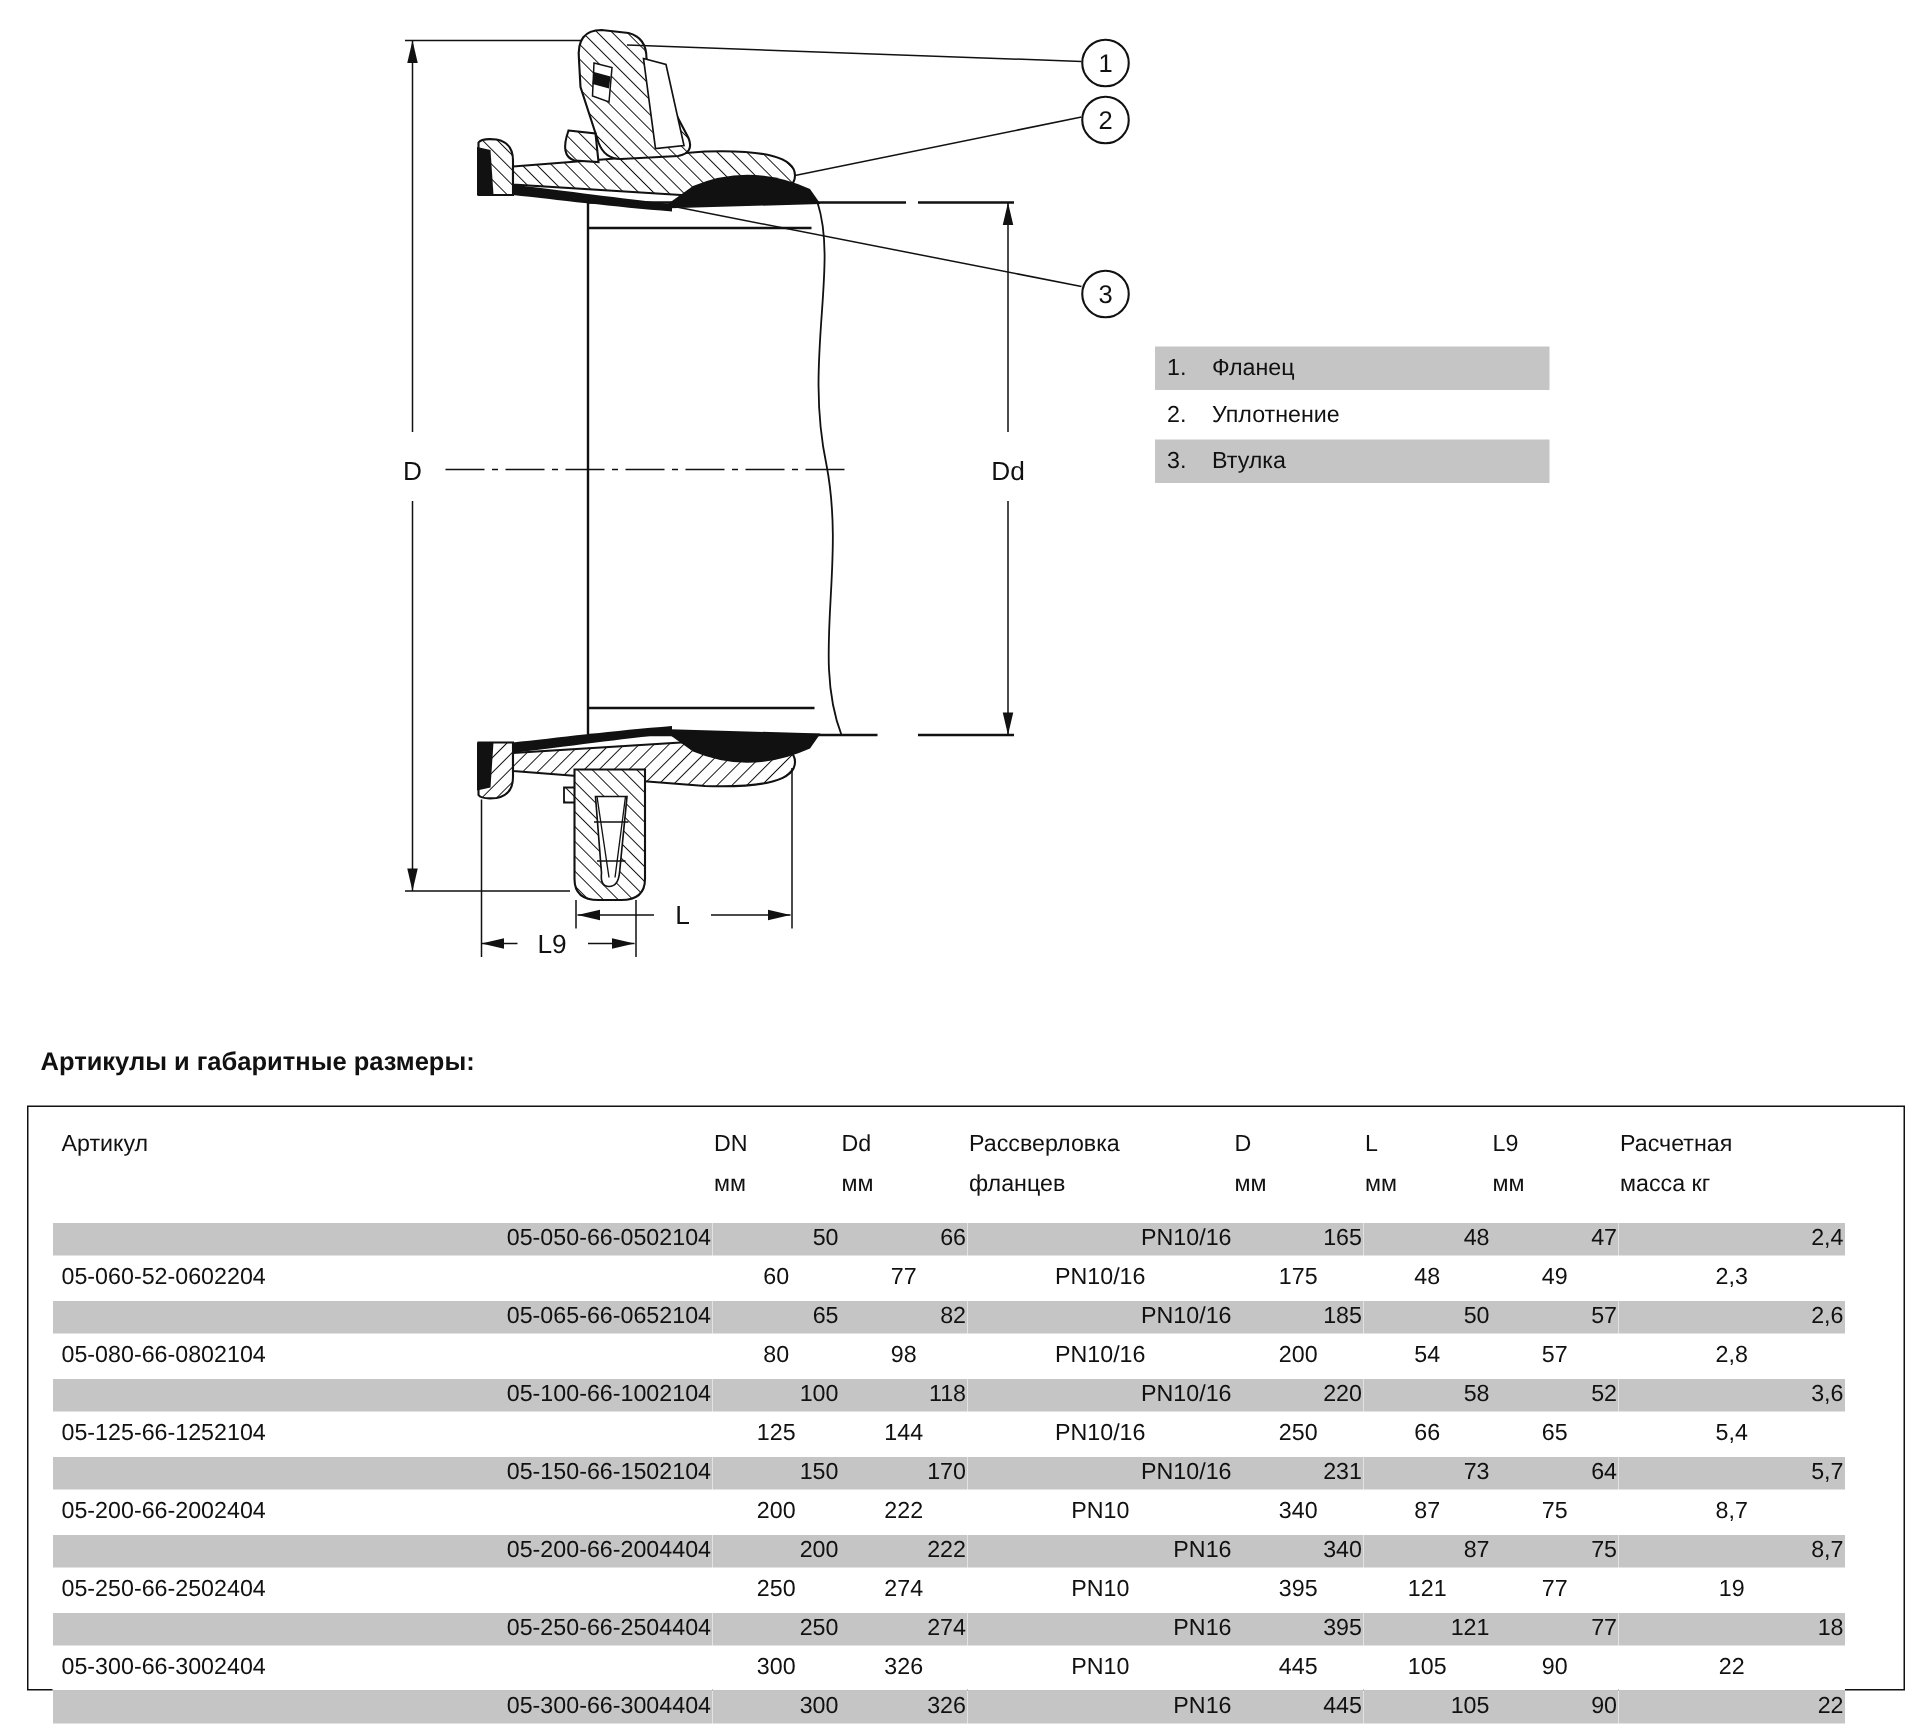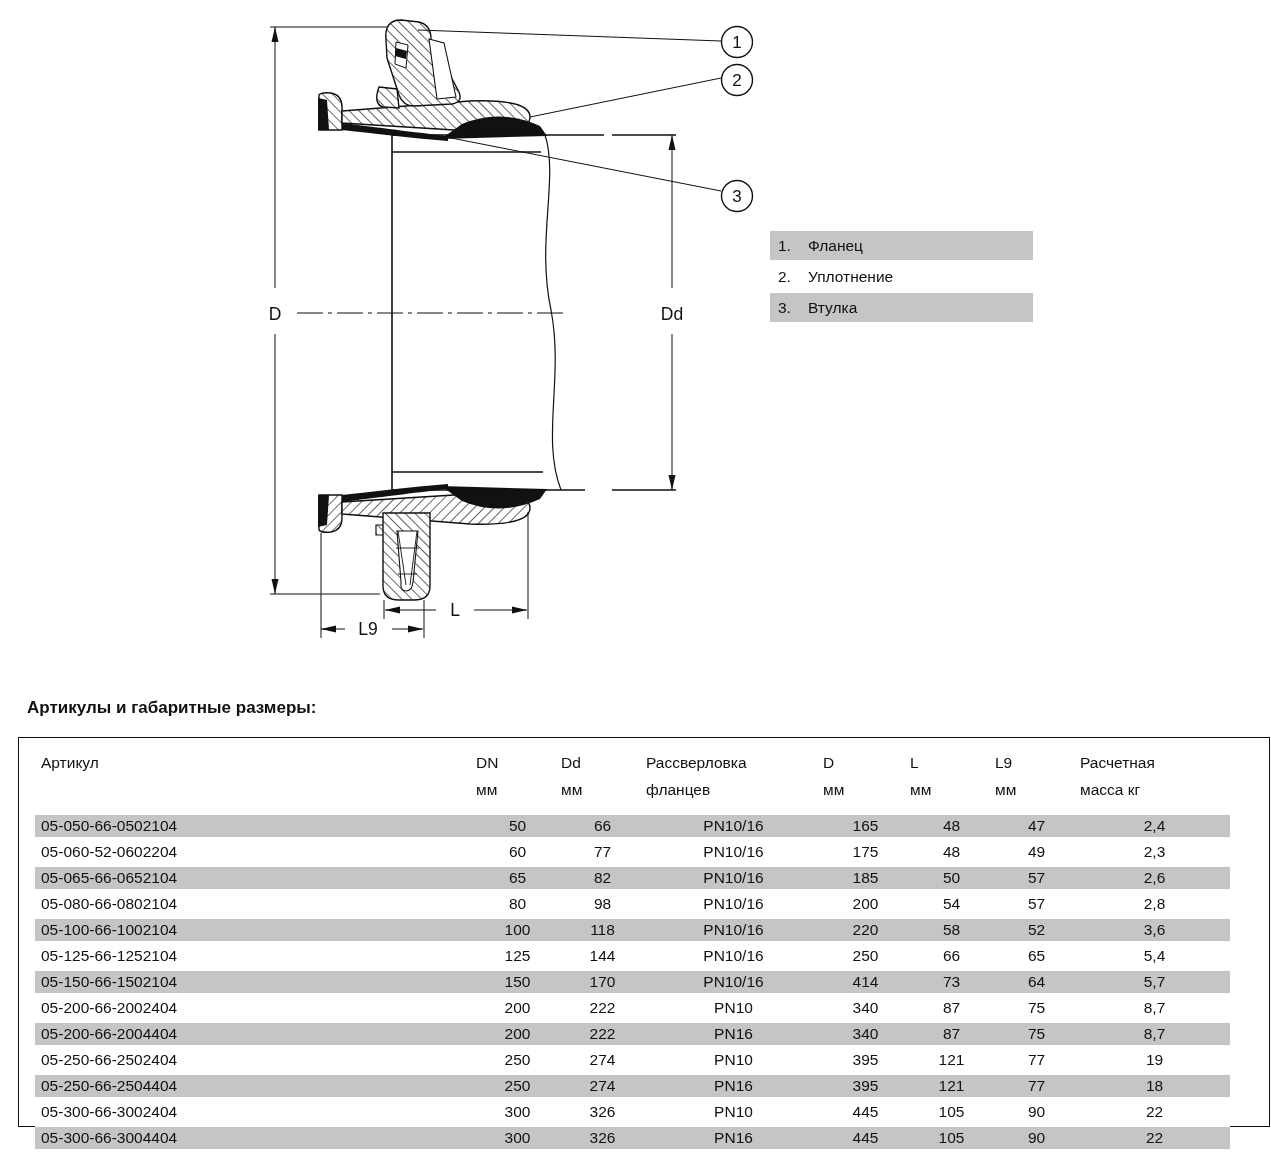--- a/index.html
+++ b/index.html
@@ -26,21 +26,21 @@
   }
   table.dims{border-collapse:collapse;table-layout:fixed;width:1195px;margin:2px 0 0 16px;}
   table.dims th{font-weight:normal;font-size:15.5px;text-align:left;}
   table.dims thead tr.h1 th{height:30px;vertical-align:middle;padding-top:8px;}
   table.dims thead tr.h2 th{height:33px;vertical-align:top;padding-top:2px;}
   table.dims td{
     font-size:15.5px;text-align:center;height:20px;line-height:20px;
     border-bottom:4px solid #ffffff;white-space:nowrap;overflow:hidden;
   }
   table.dims th.left, table.dims td:first-child{text-align:left;padding-left:6px;}
-  table.dims tr.shade td{background:#c5c5c5;}
+  table.dims tr.shade td{background:#c5c5c5;text-align:right;}
 </style>
 </head>
 <body>
 
 <svg class="drawing" width="1271" height="680" viewBox="0 0 1271 680">
   <defs>
     <pattern id="hatch" width="7" height="7" patternUnits="userSpaceOnUse" patternTransform="rotate(-45)">
       <rect width="7" height="7" fill="#ffffff"></rect>
       <line x1="0" y1="0" x2="0" y2="7" stroke="#111" stroke-width="1.3"></line>
     </pattern>
@@ -228,21 +228,21 @@
           <td>250</td>
           <td>66</td>
           <td>65</td>
           <td>5,4</td>
         </tr>
         <tr class="shade">
           <td>05-150-66-1502104</td>
           <td>150</td>
           <td>170</td>
           <td>PN10/16</td>
-          <td>414</td>
+          <td>231</td>
           <td>73</td>
           <td>64</td>
           <td>5,7</td>
         </tr>
         <tr>
           <td>05-200-66-2002404</td>
           <td>200</td>
           <td>222</td>
           <td>PN10</td>
           <td>340</td>

